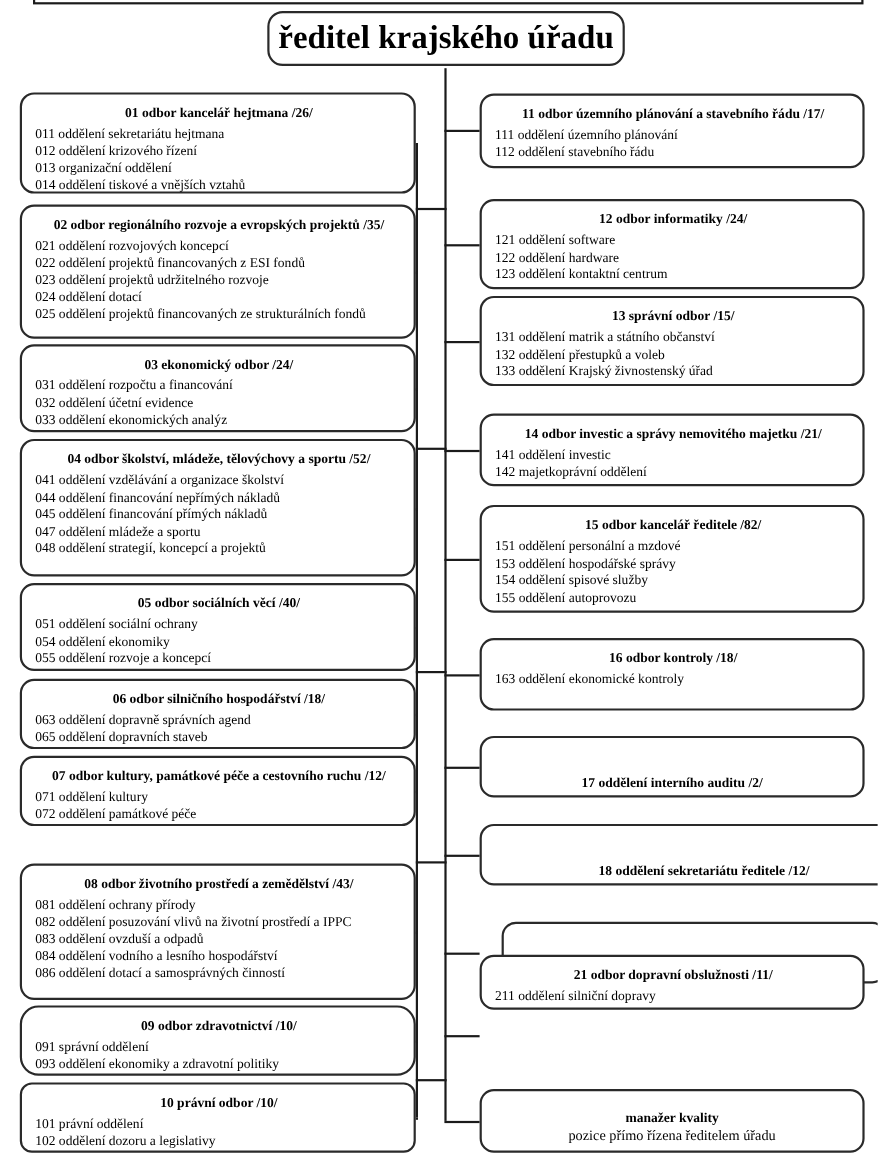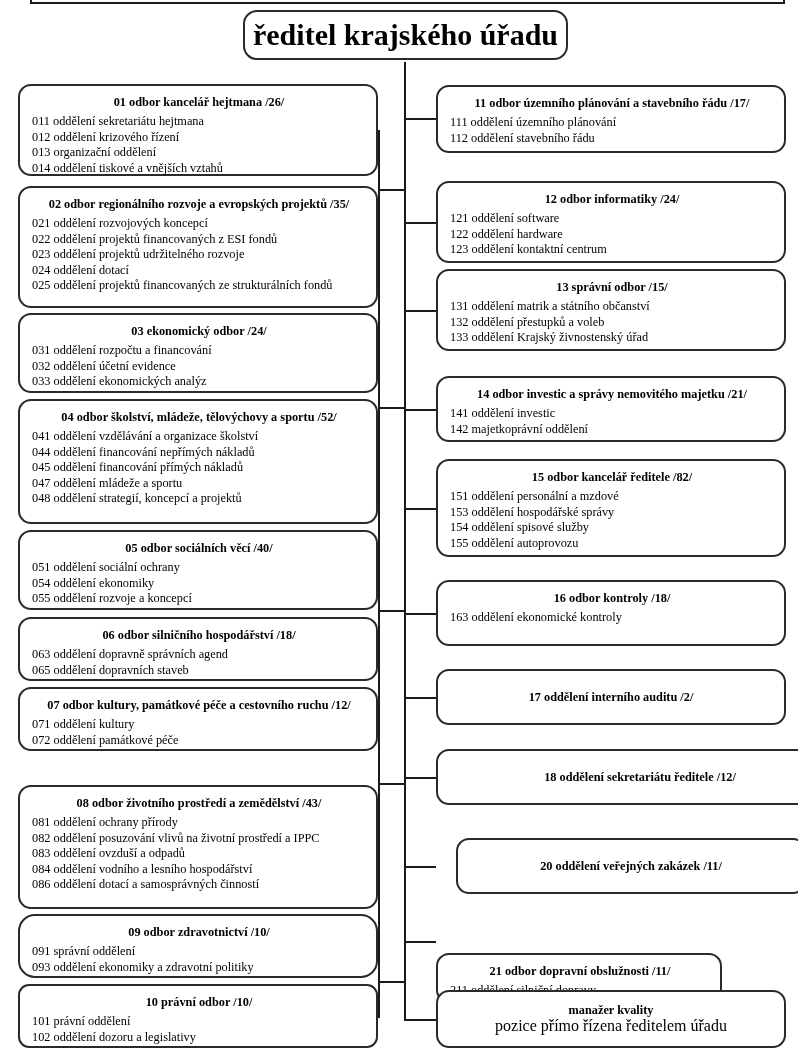--- a/index.html
+++ b/index.html
@@ -72,21 +72,21 @@
   .node .n-title {
     font-weight: bold;
     font-size: 12.3px;
     line-height: 16px;
     text-align: center;
     margin: 2px 0 4px 0;
     white-space: nowrap;
   }
   .node .n-sub {
     font-weight: normal;
-    font-size: 16px;
+    font-size: 13px;
     line-height: 16px;
     text-align: center;
     margin: 0 0 2px 0;
   }
   .node ul.n-items {
     list-style: none;
     margin: 0;
     padding: 0;
   }
   .node ul.n-items li {
@@ -113,21 +113,21 @@
     font-size: 30px;
     line-height: 26px;
     margin: 0;
   }
 
   
   .node.centered {
     display: flex;
     flex-direction: column;
     align-items: center;
-    justify-content: center;
+    justify-content: flex-end;
     padding: 4px 10px;
   }
   .node.centered .n-title { margin: 0; }
 </style>
 </head>
 <body>
 
 <div id="page">
 
   <div class="header-clip">Organizační struktura Krajského úřadu Libereckého kraje</div>
@@ -301,21 +301,21 @@
       </div>
       <div class="node centered" style="left: 436px; top: 669px; width: 350px; height: 56px;">
         <div class="n-title">17 oddělení interního auditu /2/</div>
       </div>
       <div class="node centered" style="left: 436px; top: 749px; width: 408px; height: 56px;">
         <div class="n-title">18 oddělení sekretariátu ředitele /12/</div>
       </div>
       <div class="node centered" style="left: 456px; top: 838px; width: 350px; height: 56px;">
         <div class="n-title">20 oddělení veřejných zakázek /11/</div>
       </div>
-      <div class="node" style="left: 436px; top: 953px; width: 286px; height: 50px;">
+      <div class="node" style="left: 436px; top: 868px; width: 350px; height: 50px;">
         <div class="n-title">21 odbor dopravní obslužnosti /11/</div>
         <ul class="n-items">
           <li>211 oddělení silniční dopravy</li>
         </ul>
       </div>
       <div class="node centered" style="left: 436px; top: 990px; width: 350px; height: 58px;">
         <div class="n-title">manažer kvality</div>
         <div class="n-sub">pozice přímo řízena ředitelem úřadu</div>
       </div>
     </div>

